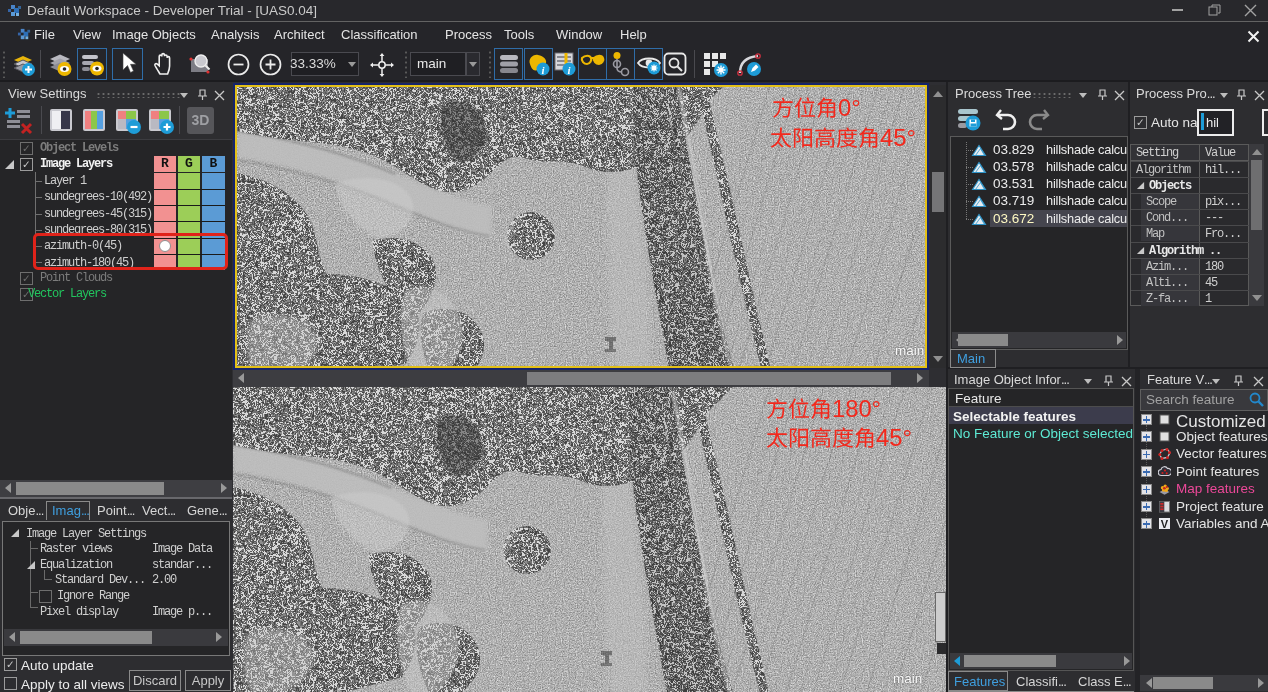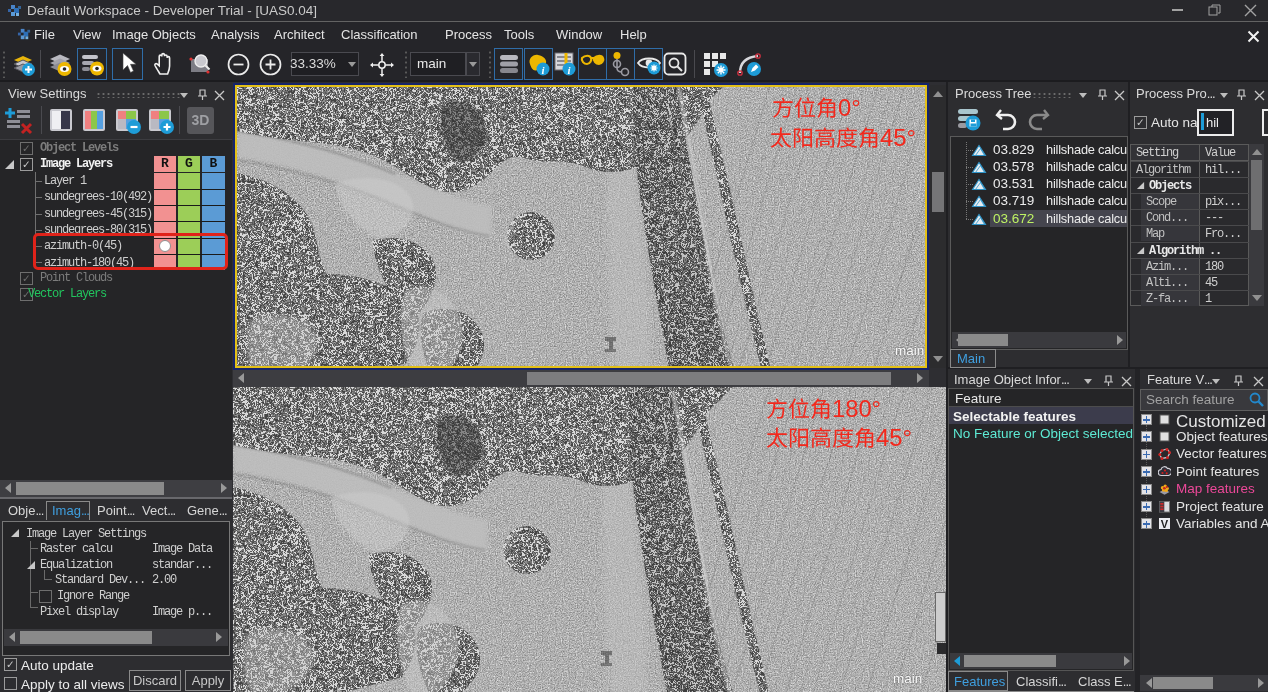--- a/index.html
+++ b/index.html
@@ -335,21 +335,21 @@
 <div class="ab tab" style="left:142px;top:503px">Vect<span style="letter-spacing:-1px">...</span></div>
 <div class="ab tab" style="left:187px;top:503px">Gene<span style="letter-spacing:-1px">...</span></div>
 
 <div class="ab" style="left:2px;top:521px;width:228px;height:135px;background:#252527;border:1px solid #787878"></div>
 <svg class="ab" style="left:10px;top:528px" width="10" height="10" viewBox="0 0 10 10">
     <path d="M9 1v8H1z" fill="#c8c8c8"></path>
   </svg>
 <div class="ab mono" style="left:26px;top:527px">Image Layer Settings</div>
 <div class="ab" style="left:30px;top:541px;width:1px;height:66px;background:#6a6a6a"></div>
 <div class="ab" style="left:30px;top:548px;width:8px;height:1px;background:#6a6a6a"></div>
-<div class="ab mono" style="left:40px;top:542px">Raster calcu</div>
+<div class="ab mono" style="left:40px;top:542px">Raster views</div>
 <div class="ab mono" style="left:152px;top:542px">Image Data</div>
 <svg class="ab" style="left:26px;top:560px" width="10" height="10" viewBox="0 0 10 10">
     <path d="M9 1v8H1z" fill="#c8c8c8"></path>
   </svg>
 <div class="ab mono" style="left:40px;top:558px">Equalization</div>
 <div class="ab mono" style="left:152px;top:558px">standar...</div>
 <div class="ab" style="left:44px;top:570px;width:1px;height:9px;background:#6a6a6a"></div>
 <div class="ab" style="left:44px;top:579px;width:8px;height:1px;background:#6a6a6a"></div>
 <div class="ab mono" style="left:55px;top:573px">Standard Dev...</div>
 <div class="ab mono" style="left:152px;top:573px">2.00</div>
@@ -584,21 +584,21 @@
     <path d="M4.5 12.5 L9.5 5.5 L13.5 12.5" fill="none" stroke="#2f94c8" stroke-width="0.8"></path>
   </svg>
 <div class="ab" style="left:993px;top:193.4px;font-size:13.5px;color:#ececec">03.719</div>
 <div class="ab" style="left:1046px;top:193.4px;width:82px;height:16px;overflow:hidden;font-size:12.8px;letter-spacing:-0.2px;color:#ececec">hillshade calcu</div>
 <div class="ab" style="left:990px;top:210.2px;width:137px;height:17px;background:#45454e"></div>
 <div class="ab" style="left:966px;top:219px;width:7px;height:1px;border-top:1px dotted #777"></div>
 <svg class="ab" style="left:971px;top:211.7px" width="17" height="14" viewBox="0 0 17 14">
     <path d="M1.5 12.5 L8 2.5 L14.5 12.5 Z" fill="#e6edf2" stroke="#2f94c8" stroke-width="1.1"></path>
     <path d="M4.5 12.5 L9.5 5.5 L13.5 12.5" fill="none" stroke="#2f94c8" stroke-width="0.8"></path>
   </svg>
-<div class="ab" style="left:993px;top:210.7px;font-size:13.5px;color:#bef264">03.672</div>
+<div class="ab" style="left:993px;top:210.7px;font-size:13.5px;color:#fef9c3">03.672</div>
 <div class="ab" style="left:1046px;top:210.7px;width:82px;height:16px;overflow:hidden;font-size:12.8px;letter-spacing:-0.2px;color:#ececec">hillshade calcu</div>
 <div class="ab" style="left:952px;top:332px;width:174px;height:16px;background:#3a3a3e"></div>
 <div class="ab arrowL" style="left:956px;top:335px"></div>
 <div class="ab arrowR" style="left:1117px;top:335px"></div>
 <div class="ab thumb" style="left:958px;top:334px;width:50px;height:12px"></div>
 <div class="ab" style="left:950px;top:349px;width:46px;height:19px;border:1px solid #8a8a8a;background:#2d2d30"></div>
 <div class="ab tab tabsel" style="left:957px;top:351px">Main</div>
 
 <div class="ab ttl" style="left:1136px;top:86px">Process Pro<span style="letter-spacing:-1px">...</span></div>
 <div class="ab tri-d" style="left:1220px;top:93px"></div>

